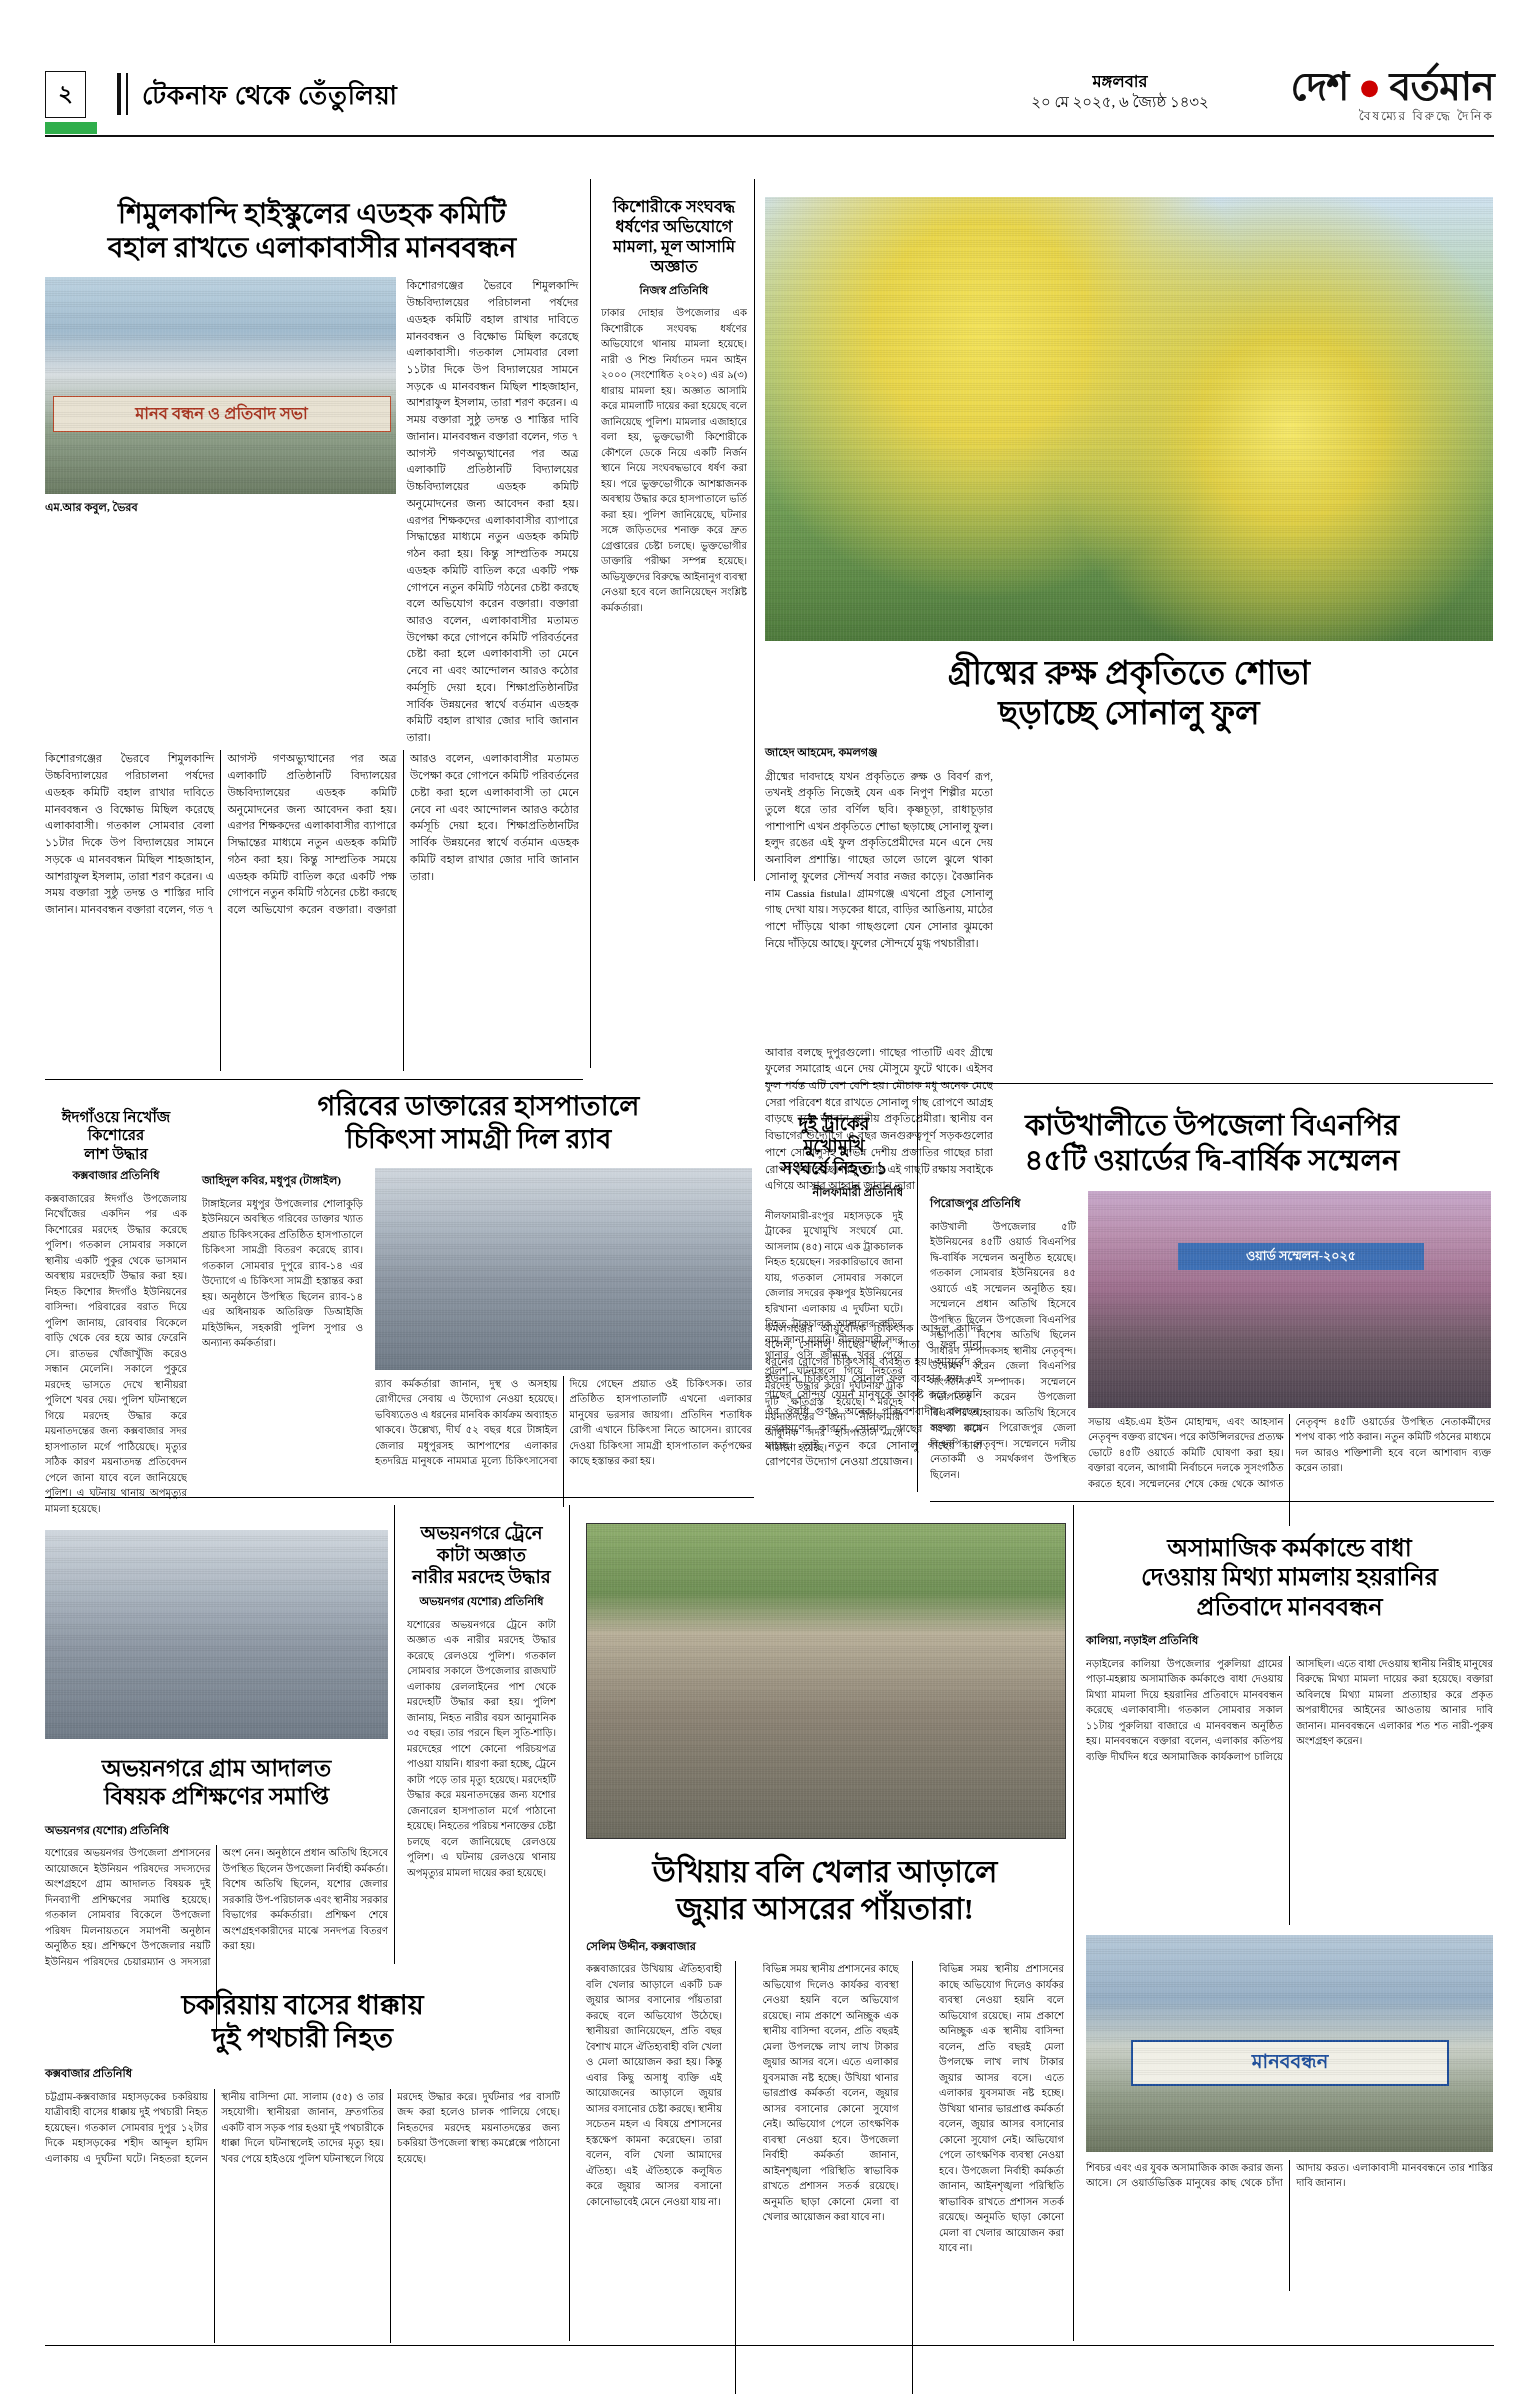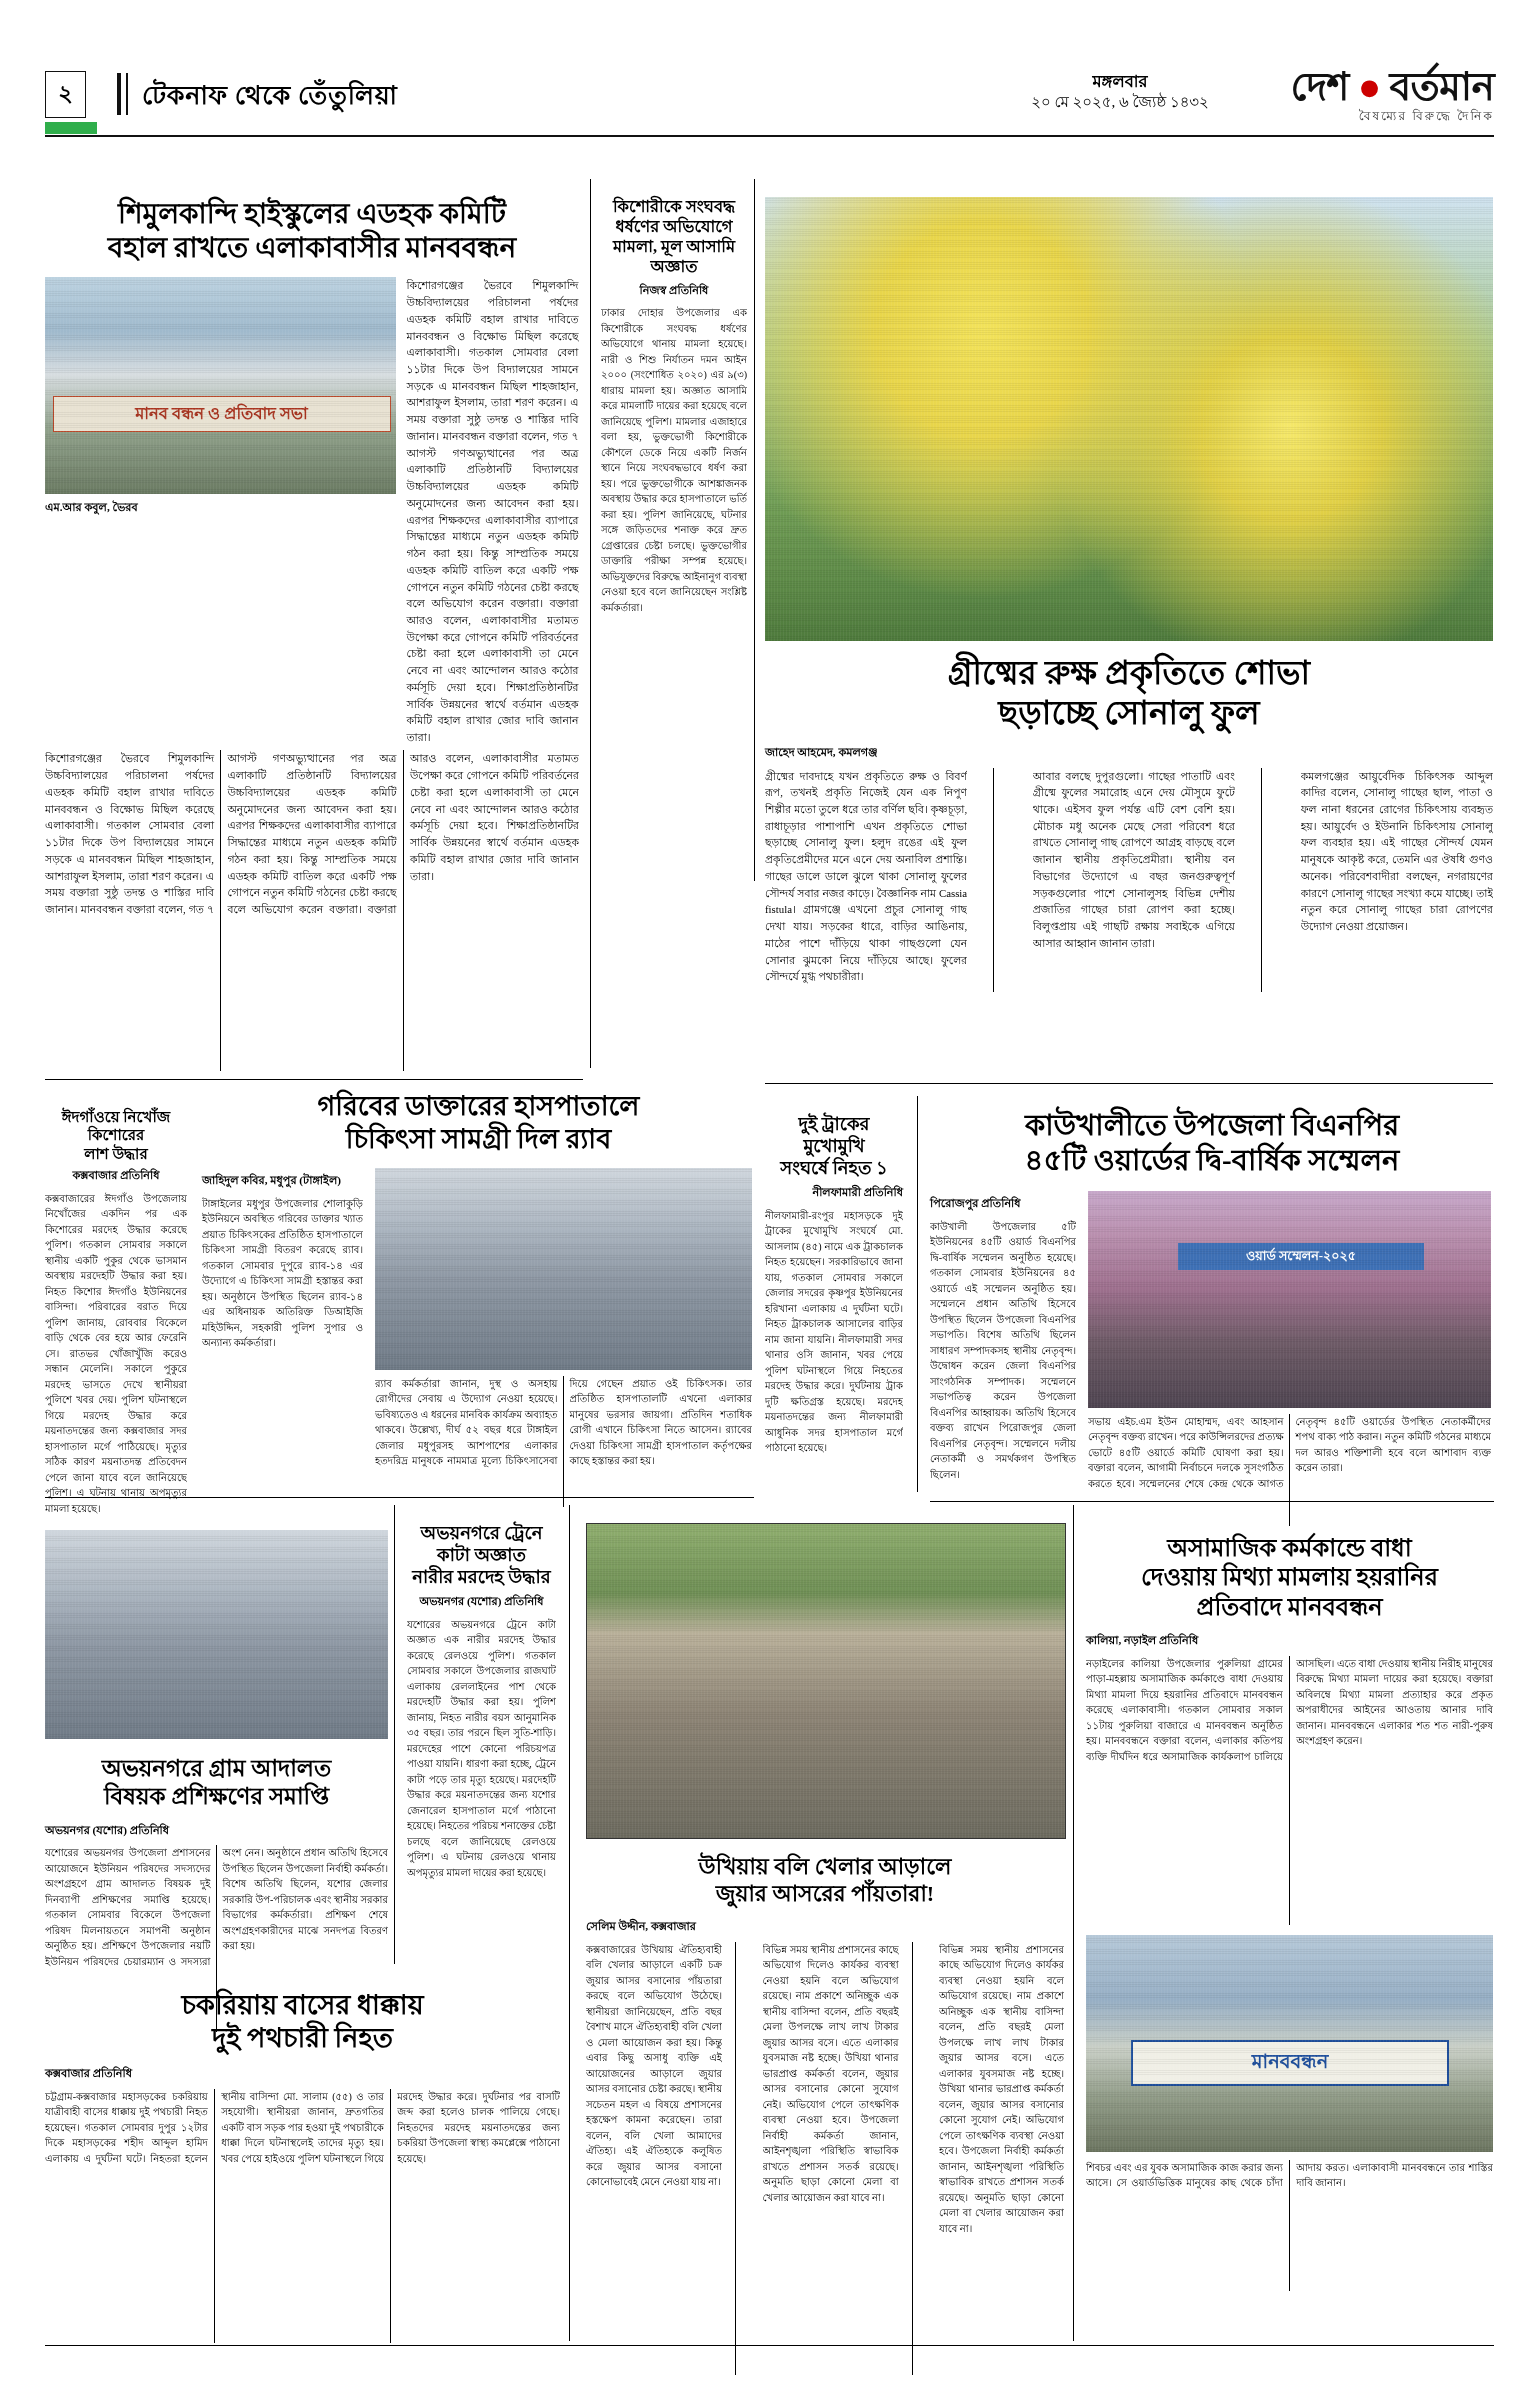--- a/index.html
+++ b/index.html
@@ -112,21 +112,21 @@
     <div class="bn" style="font-size:10px;height:747px;overflow:hidden;">ঢাকার দোহার উপজেলার এক কিশোরীকে সংঘবদ্ধ ধর্ষণের অভিযোগে থানায় মামলা হয়েছে। নারী ও শিশু নির্যাতন দমন আইন ২০০০ (সংশোধিত ২০২০) এর ৯(৩) ধারায় মামলা হয়। অজ্ঞাত আসামি করে মামলাটি দায়ের করা হয়েছে বলে জানিয়েছে পুলিশ। মামলার এজাহারে বলা হয়, ভুক্তভোগী কিশোরীকে কৌশলে ডেকে নিয়ে একটি নির্জন স্থানে নিয়ে সংঘবদ্ধভাবে ধর্ষণ করা হয়। পরে ভুক্তভোগীকে আশঙ্কাজনক অবস্থায় উদ্ধার করে হাসপাতালে ভর্তি করা হয়। পুলিশ জানিয়েছে, ঘটনার সঙ্গে জড়িতদের শনাক্ত করে দ্রুত গ্রেপ্তারের চেষ্টা চলছে। ভুক্তভোগীর ডাক্তারি পরীক্ষা সম্পন্ন হয়েছে। অভিযুক্তদের বিরুদ্ধে আইনানুগ ব্যবস্থা নেওয়া হবে বলে জানিয়েছেন সংশ্লিষ্ট কর্মকর্তারা।</div>
   </div>
 
   <div class="box" style="left:765px;top:179px;width:728px;">
     <div class="photo ph-tree grain" style="width:728px;height:444px;"></div>
     <div class="hl" style="font-size:33px;margin-top:12px;">
       <div>গ্রীষ্মের রুক্ষ প্রকৃতিতে শোভা</div>
       <div>ছড়াচ্ছে সোনালু ফুল</div>
     </div>
     <div class="byline" style="margin-top:10.5px;">জাহেদ আহমেদ, কমলগঞ্জ</div>
-    <div style="display:flex;gap:26px;margin-top:3px;">
+    <div style="display:flex;gap:26px;margin-top:3px;flex-direction:column;">
       <div class="bn" style="width:228px;height:224px;overflow:hidden;">গ্রীষ্মের দাবদাহে যখন প্রকৃতিতে রুক্ষ ও বিবর্ণ রূপ, তখনই প্রকৃতি নিজেই যেন এক নিপুণ শিল্পীর মতো তুলে ধরে তার বর্ণিল ছবি। কৃষ্ণচূড়া, রাধাচূড়ার পাশাপাশি এখন প্রকৃতিতে শোভা ছড়াচ্ছে সোনালু ফুল। হলুদ রঙের এই ফুল প্রকৃতিপ্রেমীদের মনে এনে দেয় অনাবিল প্রশান্তি। গাছের ডালে ডালে ঝুলে থাকা সোনালু ফুলের সৌন্দর্য সবার নজর কাড়ে। বৈজ্ঞানিক নাম Cassia fistula। গ্রামগঞ্জে এখনো প্রচুর সোনালু গাছ দেখা যায়। সড়কের ধারে, বাড়ির আঙিনায়, মাঠের পাশে দাঁড়িয়ে থাকা গাছগুলো যেন সোনার ঝুমকো নিয়ে দাঁড়িয়ে আছে। ফুলের সৌন্দর্যে মুগ্ধ পথচারীরা।</div>
       <div class="colrule" style="padding-left:12.7px;"></div>
       <div class="bn" style="width:228px;height:224px;overflow:hidden;">আবার বলছে দুপুরগুলো। গাছের পাতাটি এবং গ্রীষ্মে ফুলের সমারোহ এনে দেয় মৌসুমে ফুটে থাকে। এইসব ফুল পর্যন্ত এটি বেশ বেশি হয়। মৌচাক মধু অনেক মেছে সেরা পরিবেশ ধরে রাখতে সোনালু গাছ রোপণে আগ্রহ বাড়ছে বলে জানান স্থানীয় প্রকৃতিপ্রেমীরা। স্থানীয় বন বিভাগের উদ্যোগে এ বছর জনগুরুত্বপূর্ণ সড়কগুলোর পাশে সোনালুসহ বিভিন্ন দেশীয় প্রজাতির গাছের চারা রোপণ করা হচ্ছে। বিলুপ্তপ্রায় এই গাছটি রক্ষায় সবাইকে এগিয়ে আসার আহ্বান জানান তারা।</div>
       <div class="colrule" style="padding-left:12.7px;"></div>
       <div class="bn" style="width:217px;height:224px;overflow:hidden;">কমলগঞ্জের আয়ুর্বেদিক চিকিৎসক আব্দুল কাদির বলেন, সোনালু গাছের ছাল, পাতা ও ফল নানা ধরনের রোগের চিকিৎসায় ব্যবহৃত হয়। আয়ুর্বেদ ও ইউনানি চিকিৎসায় সোনালু ফল ব্যবহার হয়। এই গাছের সৌন্দর্য যেমন মানুষকে আকৃষ্ট করে, তেমনি এর ঔষধি গুণও অনেক। পরিবেশবাদীরা বলছেন, নগরায়ণের কারণে সোনালু গাছের সংখ্যা কমে যাচ্ছে। তাই নতুন করে সোনালু গাছের চারা রোপণের উদ্যোগ নেওয়া প্রয়োজন।</div>
     </div>
   </div>
 
   <div class="hline" style="left:45px;top:1079px;width:538px;"></div>
   <div class="hline" style="left:765px;top:1083px;width:728px;"></div>
@@ -219,21 +219,21 @@
     <div class="hl" style="font-size:27px;">
       <div>চকরিয়ায় বাসের ধাক্কায়</div>
       <div>দুই পথচারী নিহত</div>
     </div>
     <div class="byline" style="margin-top:10.5px;">কক্সবাজার প্রতিনিধি</div>
     <div class="bn" style="font-size:10px;column-count:3;column-gap:13.4px;column-rule:0.7px solid #000;height:254px;overflow:hidden;">চট্টগ্রাম-কক্সবাজার মহাসড়কের চকরিয়ায় যাত্রীবাহী বাসের ধাক্কায় দুই পথচারী নিহত হয়েছেন। গতকাল সোমবার দুপুর ১২টার দিকে মহাসড়কের শহীদ আব্দুল হামিদ এলাকায় এ দুর্ঘটনা ঘটে। নিহতরা হলেন স্থানীয় বাসিন্দা মো. সালাম (৫৫) ও তার সহযোগী। স্থানীয়রা জানান, দ্রুতগতির একটি বাস সড়ক পার হওয়া দুই পথচারীকে ধাক্কা দিলে ঘটনাস্থলেই তাদের মৃত্যু হয়। খবর পেয়ে হাইওয়ে পুলিশ ঘটনাস্থলে গিয়ে মরদেহ উদ্ধার করে। দুর্ঘটনার পর বাসটি জব্দ করা হলেও চালক পালিয়ে গেছে। নিহতদের মরদেহ ময়নাতদন্তের জন্য চকরিয়া উপজেলা স্বাস্থ্য কমপ্লেক্সে পাঠানো হয়েছে।</div>
   </div>
 
   <div class="box" style="left:586px;top:1505px;width:478px;">
     <div class="photo ph-crowd grain" style="width:478px;height:314px;border:0.7px solid #333;"></div>
-    <div class="hl" style="font-size:22px;margin-top:15px;">
+    <div class="hl" style="font-size:30px;margin-top:15px;">
       <div>উখিয়ায় বলি খেলার আড়ালে</div>
       <div>জুয়ার আসরের পাঁয়তারা!</div>
     </div>
     <div class="byline" style="margin-top:10.5px;">সেলিম উদ্দীন, কক্সবাজার</div>
     <div style="display:flex;gap:13.4px;">
       <div class="bn" style="width:146px;font-size:10px;height:433px;overflow:hidden;">কক্সবাজারের উখিয়ায় ঐতিহ্যবাহী বলি খেলার আড়ালে একটি চক্র জুয়ার আসর বসানোর পাঁয়তারা করছে বলে অভিযোগ উঠেছে। স্থানীয়রা জানিয়েছেন, প্রতি বছর বৈশাখ মাসে ঐতিহ্যবাহী বলি খেলা ও মেলা আয়োজন করা হয়। কিন্তু এবার কিছু অসাধু ব্যক্তি এই আয়োজনের আড়ালে জুয়ার আসর বসানোর চেষ্টা করছে। স্থানীয় সচেতন মহল এ বিষয়ে প্রশাসনের হস্তক্ষেপ কামনা করেছেন। তারা বলেন, বলি খেলা আমাদের ঐতিহ্য। এই ঐতিহ্যকে কলুষিত করে জুয়ার আসর বসানো কোনোভাবেই মেনে নেওয়া যায় না।</div>
       <div class="colrule" style="padding-left:12.7px;"></div>
       <div class="bn" style="width:146px;font-size:10px;height:433px;overflow:hidden;">বিভিন্ন সময় স্থানীয় প্রশাসনের কাছে অভিযোগ দিলেও কার্যকর ব্যবস্থা নেওয়া হয়নি বলে অভিযোগ রয়েছে। নাম প্রকাশে অনিচ্ছুক এক স্থানীয় বাসিন্দা বলেন, প্রতি বছরই মেলা উপলক্ষে লাখ লাখ টাকার জুয়ার আসর বসে। এতে এলাকার যুবসমাজ নষ্ট হচ্ছে। উখিয়া থানার ভারপ্রাপ্ত কর্মকর্তা বলেন, জুয়ার আসর বসানোর কোনো সুযোগ নেই। অভিযোগ পেলে তাৎক্ষণিক ব্যবস্থা নেওয়া হবে। উপজেলা নির্বাহী কর্মকর্তা জানান, আইনশৃঙ্খলা পরিস্থিতি স্বাভাবিক রাখতে প্রশাসন সতর্ক রয়েছে। অনুমতি ছাড়া কোনো মেলা বা খেলার আয়োজন করা যাবে না।</div>
       <div class="colrule" style="padding-left:12.7px;"></div>
       <div class="bn" style="width:134px;font-size:10px;height:433px;overflow:hidden;">বিভিন্ন সময় স্থানীয় প্রশাসনের কাছে অভিযোগ দিলেও কার্যকর ব্যবস্থা নেওয়া হয়নি বলে অভিযোগ রয়েছে। নাম প্রকাশে অনিচ্ছুক এক স্থানীয় বাসিন্দা বলেন, প্রতি বছরই মেলা উপলক্ষে লাখ লাখ টাকার জুয়ার আসর বসে। এতে এলাকার যুবসমাজ নষ্ট হচ্ছে। উখিয়া থানার ভারপ্রাপ্ত কর্মকর্তা বলেন, জুয়ার আসর বসানোর কোনো সুযোগ নেই। অভিযোগ পেলে তাৎক্ষণিক ব্যবস্থা নেওয়া হবে। উপজেলা নির্বাহী কর্মকর্তা জানান, আইনশৃঙ্খলা পরিস্থিতি স্বাভাবিক রাখতে প্রশাসন সতর্ক রয়েছে। অনুমতি ছাড়া কোনো মেলা বা খেলার আয়োজন করা যাবে না।</div>

